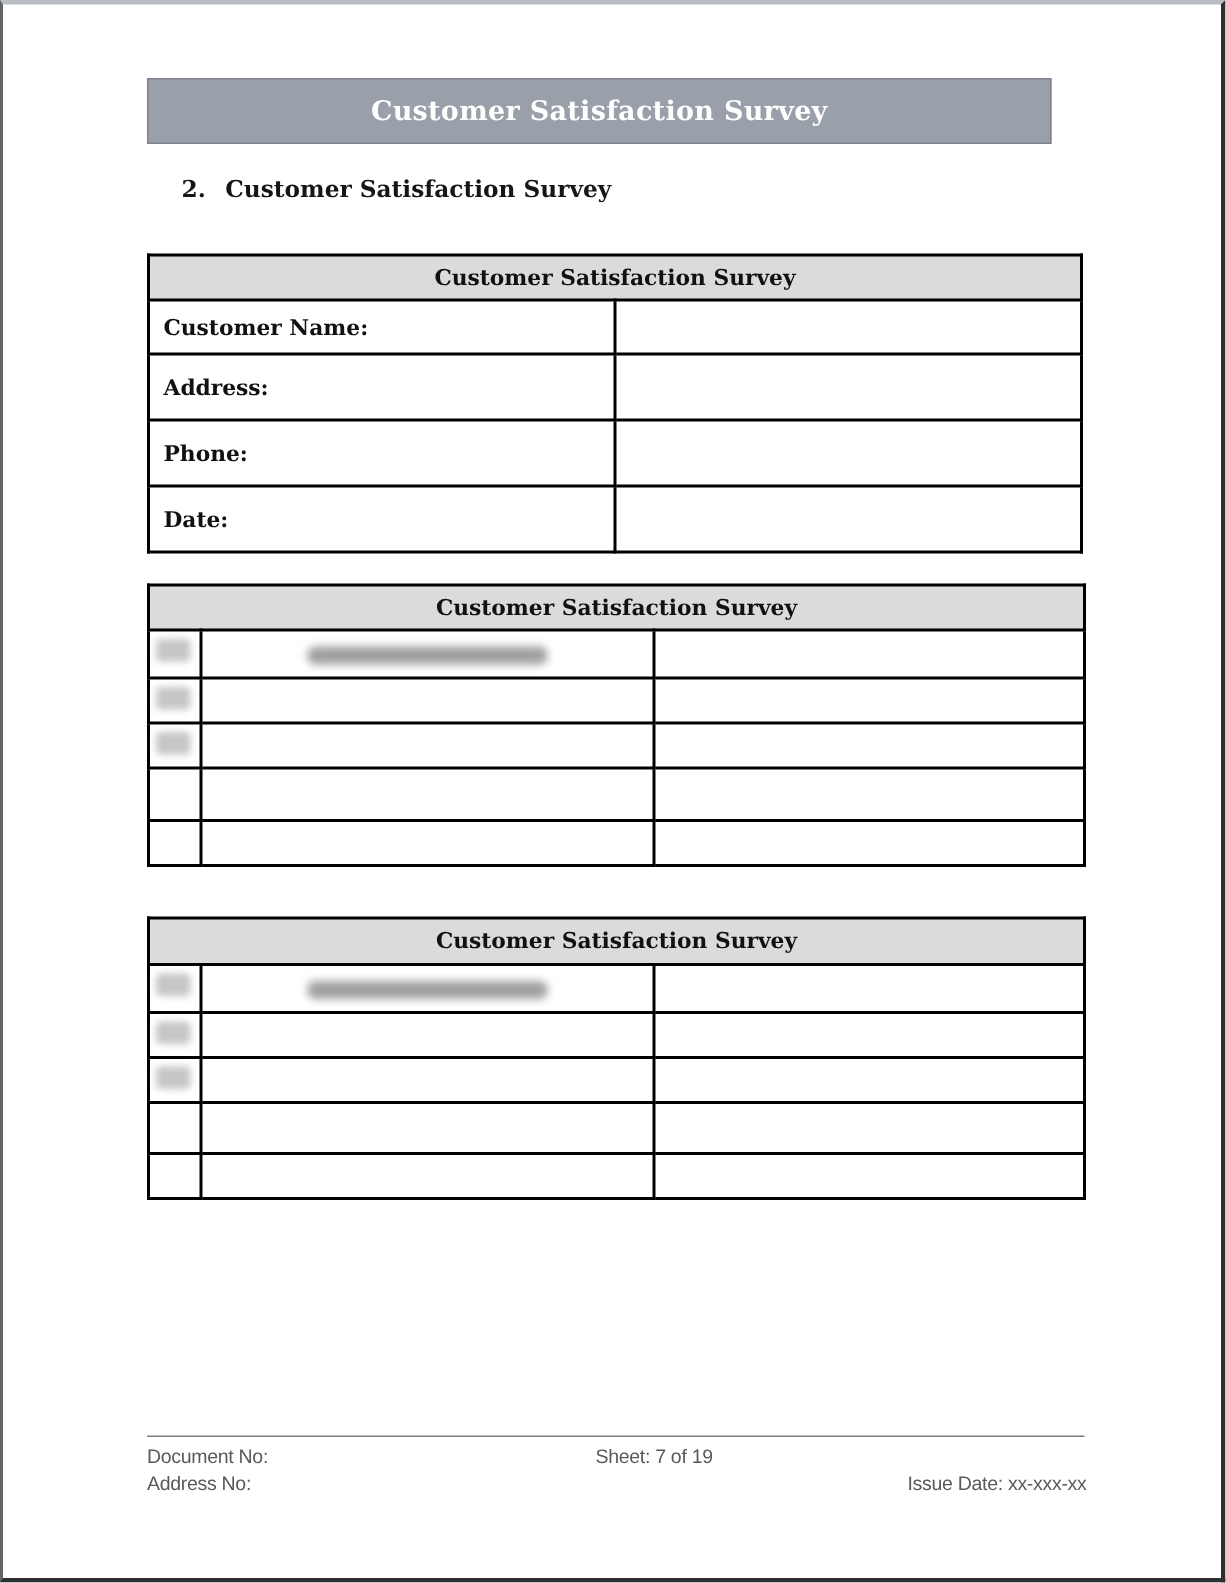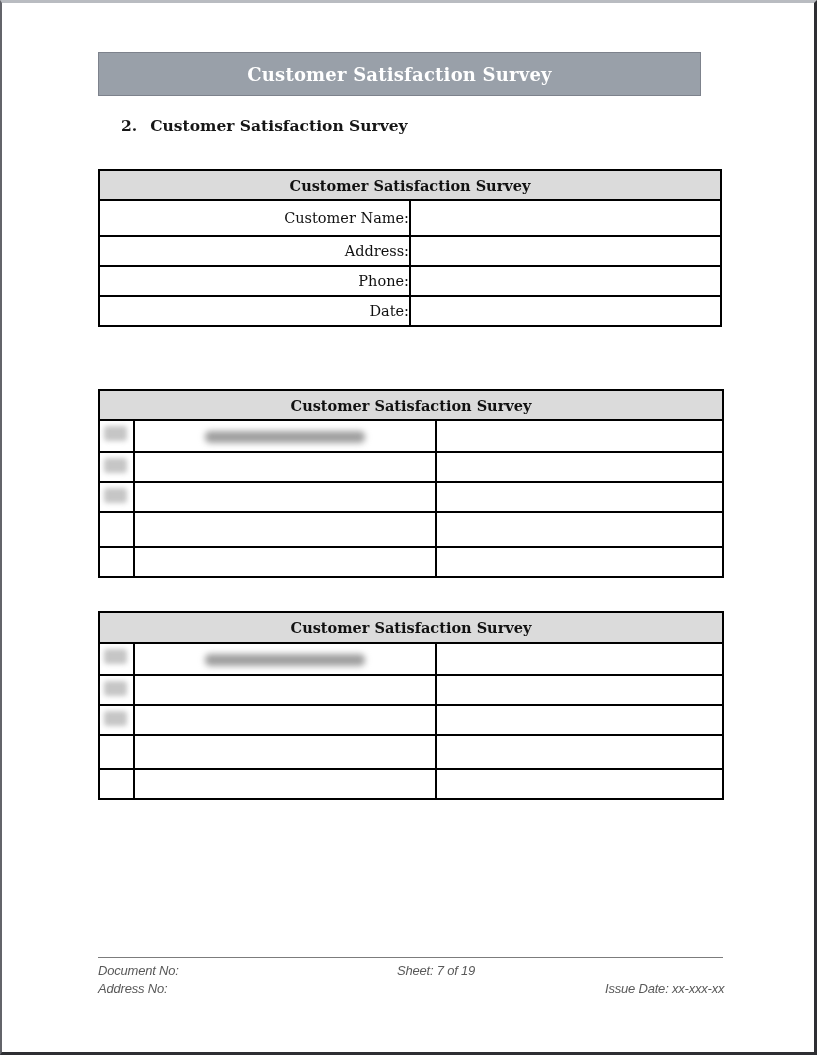--- a/index.html
+++ b/index.html
@@ -71,29 +71,29 @@
     font-size: 14.5px;
     color: #111111;
     text-align: center;
   }
 
   
   #info-table { top: 166px; }
   #info-table th { height: 30px; }
   #info-table td.lbl {
     width: 312px;
-    font-weight: normal;
+    font-weight: bold;
     font-size: 14.5px;
     color: #111111;
     padding-left: 9px;
     vertical-align: middle;
-    text-align: right;
+    text-align: left;
   }
   #info-table tr.ir1 td { height: 36px; }
-  #info-table tr.irn td { height: 30px; }
+  #info-table tr.irn td { height: 44px; }
 
   
   table.survey col.c1 { width: 35px; }
   table.survey col.c2 { width: 302px; }
   table.survey col.c3 { width: 287px; }
   #survey-table-1 { top: 386px; }
   #survey-table-2 { top: 608px; }
   table.survey th { height: 30px; }
   table.survey tr.sr1 td { height: 32px; }
   table.survey tr.sr2 td, table.survey tr.sr3 td, table.survey tr.sr5 td { height: 30px; }
@@ -124,21 +124,20 @@
     width: 625px; height: 1px;
     background: #7c7c7c;
   }
   .ftext {
     position: absolute;
     font-family: "Liberation Sans", sans-serif;
     font-size: 13px;
     color: #595959;
     letter-spacing: -0.2px;
     white-space: nowrap;
-    font-style: italic;
   }
   #f-doc { left: 96px; top: 960px; }
   #f-sheet { left: 395px; top: 960px; }
   #f-rev { left: 96px; top: 978px; }
   #f-issue { left: 575px; top: 978px; margin-left: 28px; }
 </style>
 </head>
 <body>
 
 <div class="page">

